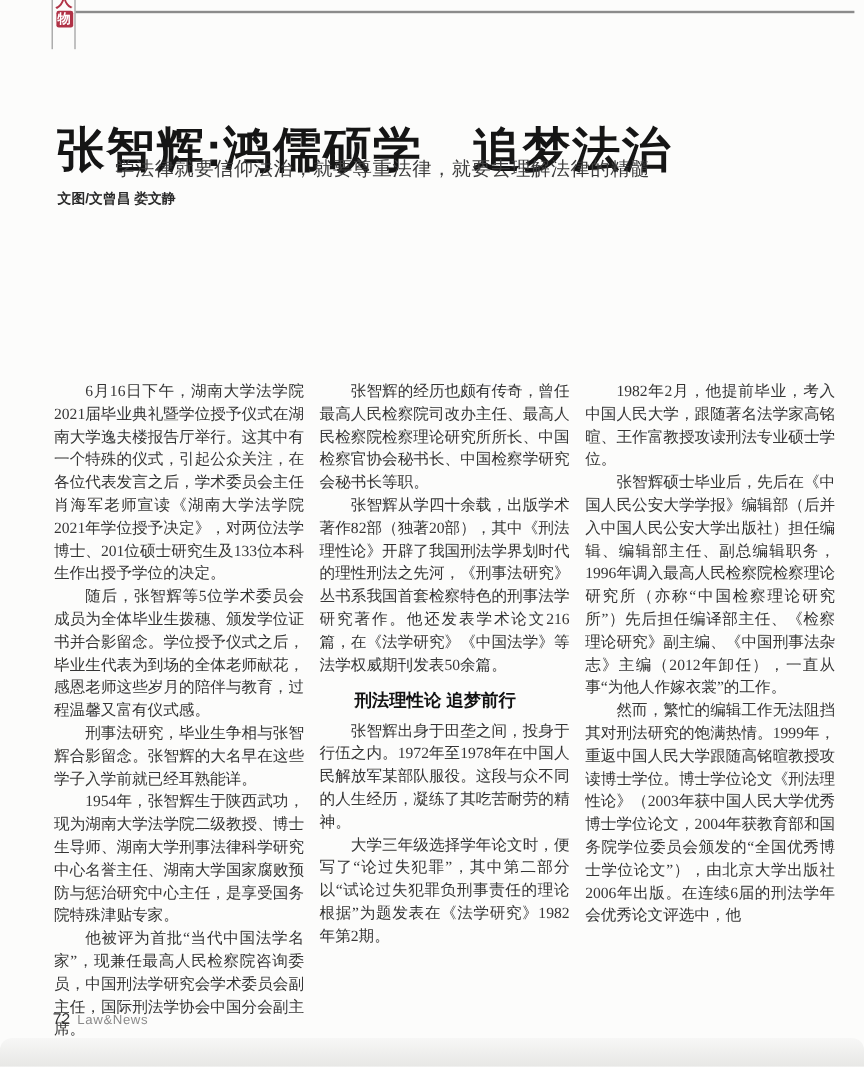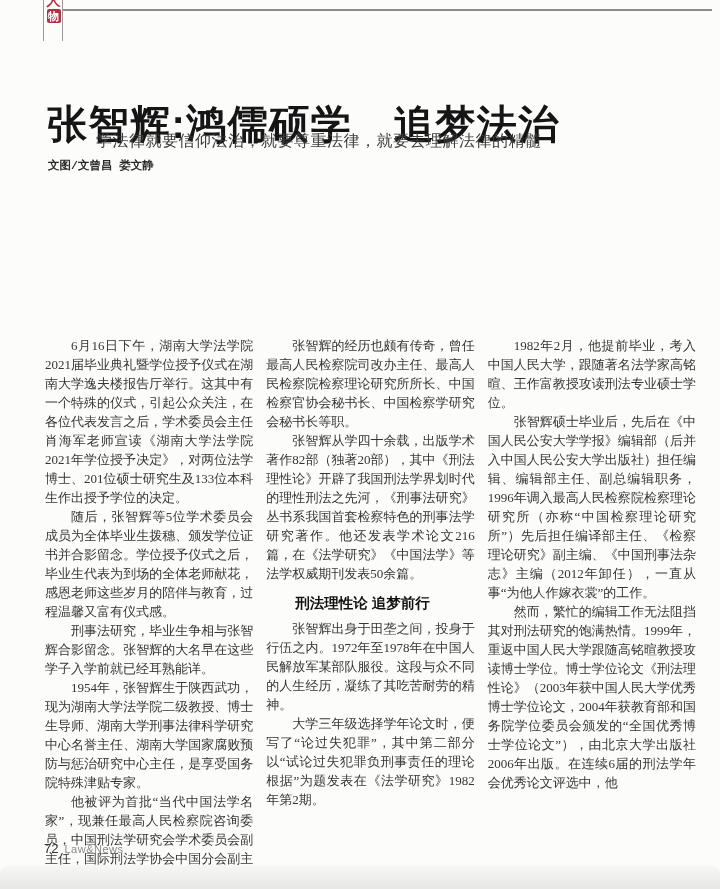--- a/index.html
+++ b/index.html
@@ -32,28 +32,28 @@
   }
   .subtitle{
     position:absolute;left:56px;top:131px;width:620px;
     font-size:16px;color:#3c3c3c;letter-spacing:0.5px;
     font-family:"Liberation Sans","DejaVu Sans",sans-serif;
     margin-left:40px;
   }
   .byline{
     position:absolute;left:48px;top:158px;
     font-size:11.5px;font-weight:700;color:#2a2a2a;
-    font-family:Liberation Mono, monospace;
+    font-family:Liberation Sans, sans-serif;
   }
 
   .columns{
     position:absolute;left:45px;top:316px;width:651px;
     display:flex;gap:13px;
   }
-  .col{flex:1;min-width:0;margin-top:20px;}
+  .col{flex:1;min-width:0;}
   .col p{
     margin:0;
     font-size:13px;line-height:19px;
     text-align:justify;text-indent:2em;
     color:#353535;
   }
   .subhead{
     font-family:"Liberation Sans","DejaVu Sans",sans-serif;
     font-size:14.5px;font-weight:800;color:#111;
     margin:11px 0 6px 0;text-indent:2em;

